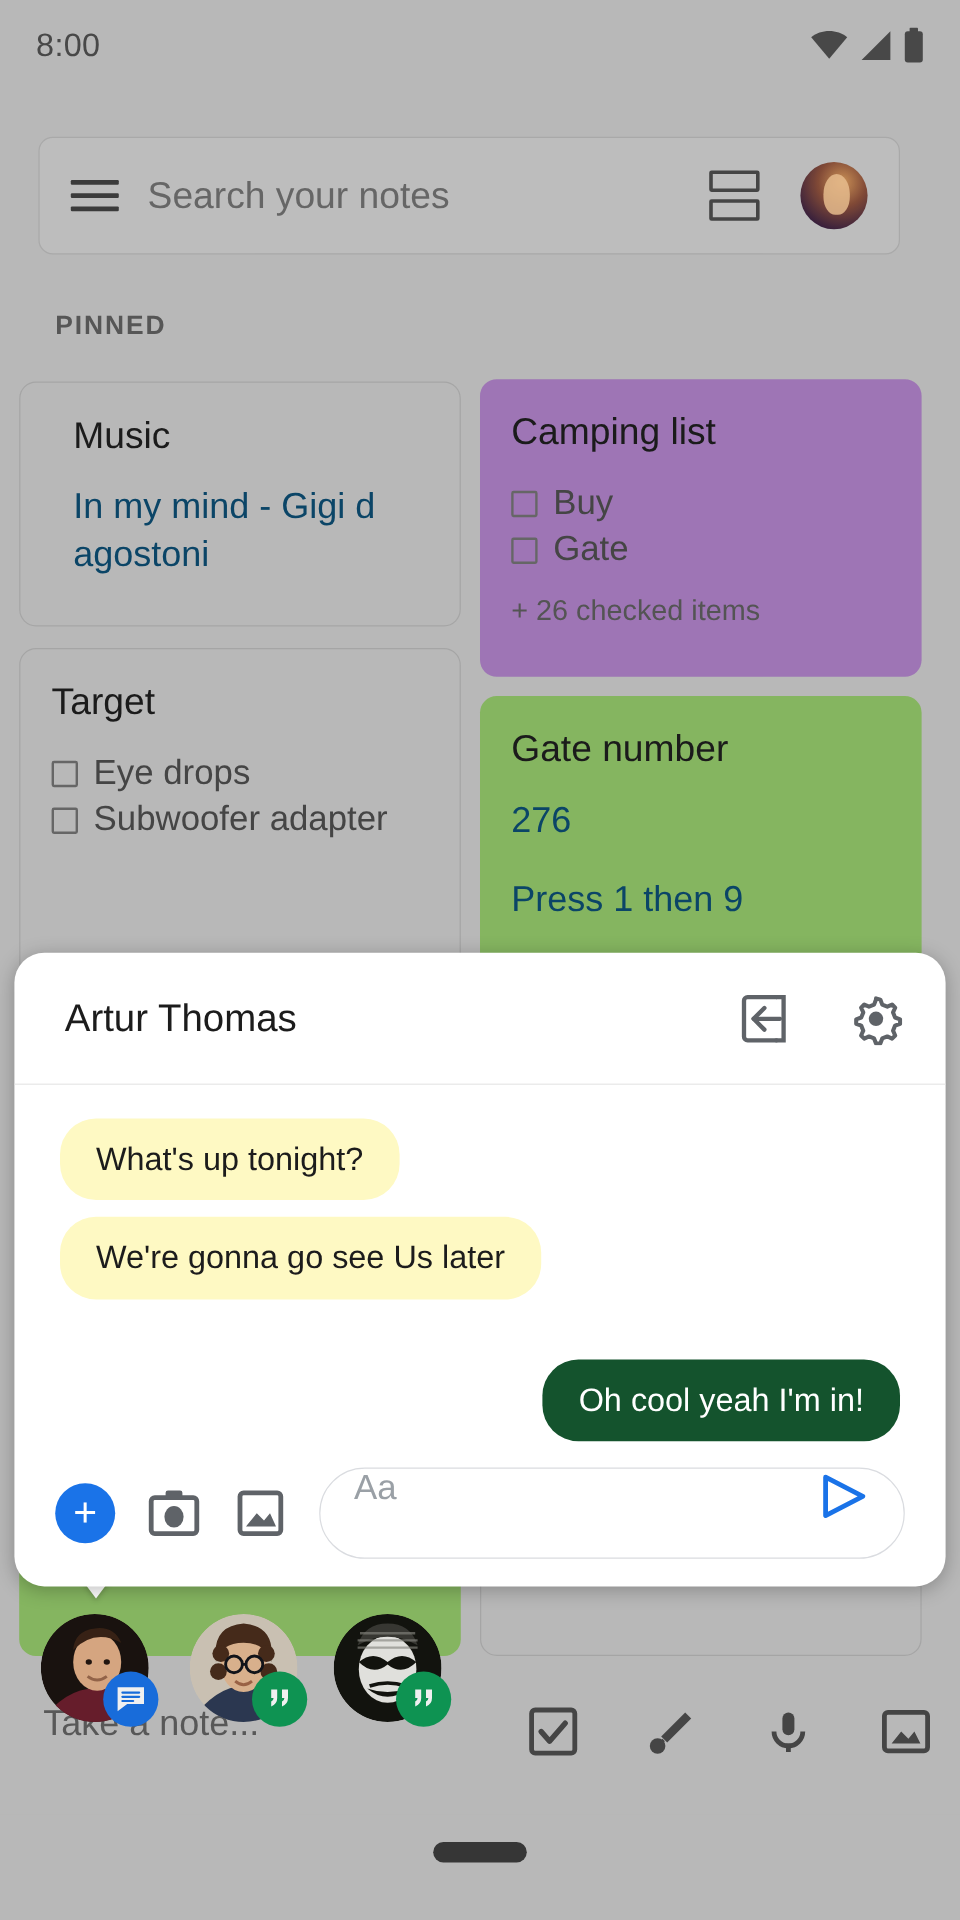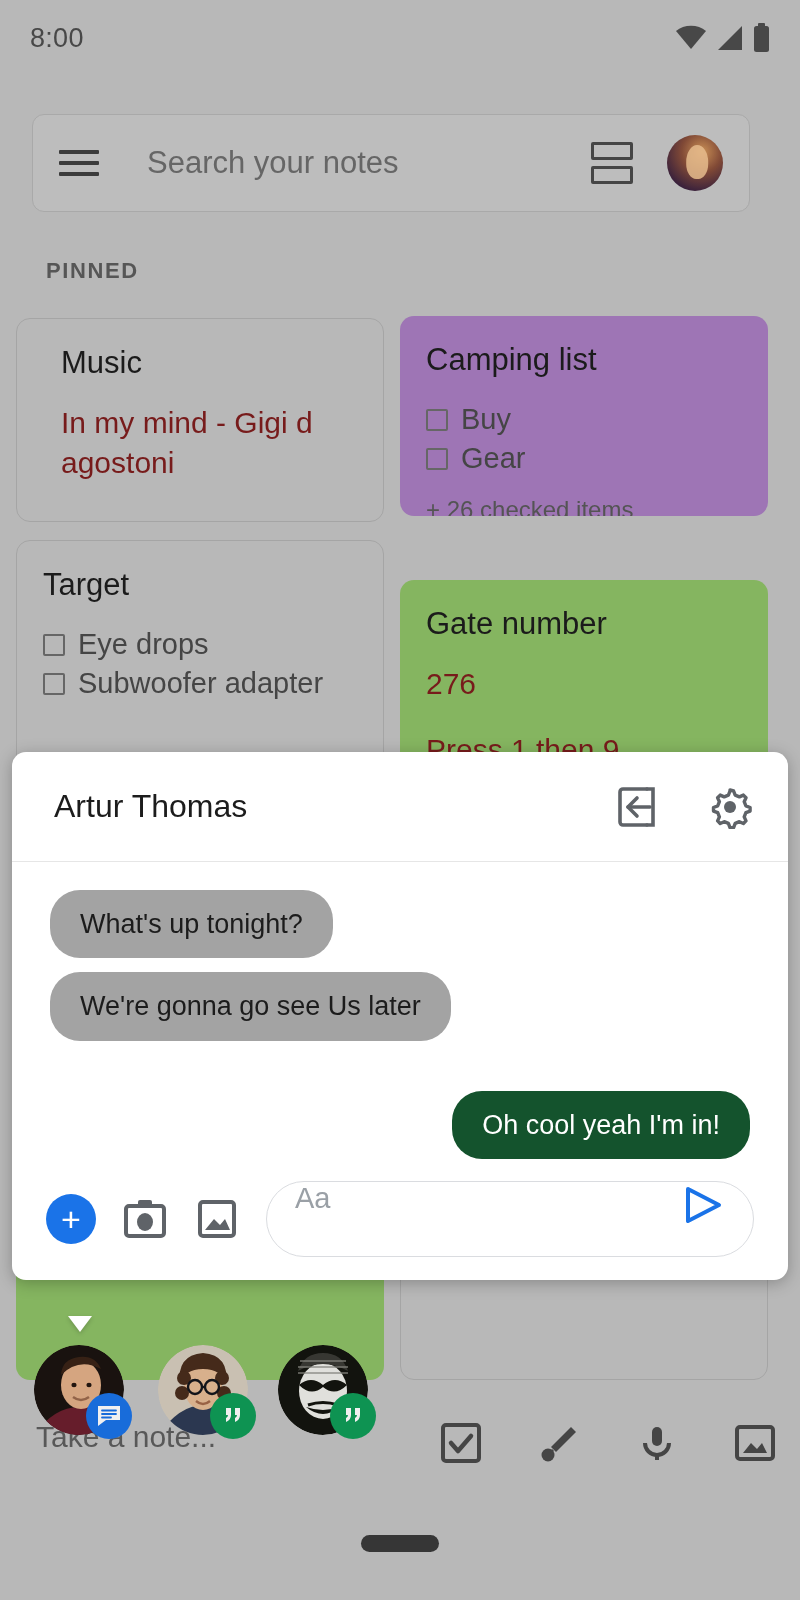--- a/index.html
+++ b/index.html
@@ -39,21 +39,21 @@
     width: 718px; height: 98px;
     border: 1.5px solid #b4b4b4;
     border-radius: 12px;
     background: #c9c9c9;
     display: flex; align-items: center;
     padding: 0 26px;
   }
   #hamburger { width: 40px; height: 26px; display:flex; flex-direction:column; justify-content:space-between; }
   #hamburger span { display:block; height:4px; background:#3f3f3f; border-radius:1px; }
   #search-placeholder {
-    flex: 1; margin-left: 48px;
+    flex: 1; margin-left: 24px;
     font-size: 31px; color: #6d6d6d;
   }
   #view-toggle { width: 42px; height: 42px; display:flex; flex-direction:column; justify-content:space-between; margin-right:34px; }
   #view-toggle span { display:block; height:18px; border:3.5px solid #4a4a4a; border-radius:2px; }
   #account-avatar {
     width: 56px; height: 56px; border-radius: 50%;
     background: radial-gradient(circle at 62% 30%, #d79a5c 0%, #8a4f3a 38%, #3b2240 78%, #2a1b33 100%);
     overflow:hidden; position:relative;
   }
   #account-avatar::after {
@@ -70,27 +70,27 @@
 
   
   .note {
     position: absolute;
     border-radius: 14px;
     padding: 26px 26px 20px 26px;
     overflow: hidden;
   }
   .note.plain { background: transparent; border: 1.5px solid #b0b0b0; }
   .note-title { font-size: 31px; color: #1d1d1d; margin-bottom: 22px; }
-  .note-body  { font-size: 30px; color: #7f1d1d; line-height: 1.33; }
+  .note-body  { font-size: 30px; color: #0c4a6e; line-height: 1.33; }
   .note-line  { font-size: 29px; color: #4a4a4a; display:flex; align-items:center; gap:13px; line-height: 1.35; }
   .chk { width: 22px; height: 22px; border: 2.5px solid #6d6d6d; border-radius: 2px; flex: none; }
   .note-sub { font-size: 24px; color: #5a5a5a; margin-top: 18px; }
 
   #note-music   { left: 16px;  top: 318px; width: 368px; height: 204px; padding-left: 44px; }
-  #note-camping { left: 400px; top: 316px; width: 368px; height: 200px; background: #a87dc1; }
+  #note-camping { left: 400px; top: 316px; width: 368px; height: 248px; background: #a87dc1; }
   #note-target  { left: 16px;  top: 540px; width: 368px; height: 290px; }
   #note-gate    { left: 400px; top: 580px; width: 368px; height: 270px; background: #8ec166; }
   #note-sqft    { left: 16px;  top: 1180px; width: 368px; height: 200px; background: #8ec166; }
   #note-work    { left: 400px; top: 1180px; width: 368px; height: 200px; }
 
   
   #keep-bottom-bar {
     position: absolute; left: 0; bottom: 88px; width: 800px; height: 110px;
     background: #c4c4c4;
     display: flex; align-items: center;
@@ -125,24 +125,24 @@
   }
   #head-0 { left: 34px; top: 1345px; }
   #head-1 { left: 158px; top: 1345px; }
   #head-2 { left: 278px; top: 1345px; }
 
   
   #scrim { position: absolute; inset: 0; background: rgba(0,0,0,0.06); }
 
   
   #chat-overlay {
-    position: absolute; left: 12px; top: 752px;
+    position: absolute; left: 12px; top: 794px;
     width: 776px; height: 528px;
     background: #ffffff;
-    border-radius: 14px;
+    border-radius: 25px;
     box-shadow: 0 3px 16px rgba(0,0,0,0.26);
     display: flex; flex-direction: column;
     overflow: hidden;
   }
   #chat-tail {
     position: absolute; left: 68px; top: 1316px;
     width: 0; height: 0;
     border-left: 12px solid transparent;
     border-right: 12px solid transparent;
     border-top: 16px solid #ffffff;
@@ -160,21 +160,21 @@
   #chat-messages {
     flex: 1; padding: 28px 38px 0 38px;
     display: flex; flex-direction: column; gap: 14px;
     overflow: hidden;
   }
   .bubble {
     max-width: 560px; padding: 18px 30px;
     border-radius: 30px; font-size: 27px; line-height: 1.2;
     word-wrap: break-word;
   }
-  .bubble.incoming { background: #a3a3a3; color: #1c1c1c; align-self: flex-start; }
+  .bubble.incoming { background: #fef9c3; color: #1c1c1c; align-self: flex-start; }
   .bubble.outgoing { background: #14532d; color: #ffffff; align-self: flex-end; }
   .msg-row { display: flex; width: 100%; }
   .msg-row.left  { justify-content: flex-start; }
   .msg-row.right { justify-content: flex-end; }
 
   #chat-input-row {
     flex: none; height: 112px;
     display: flex; align-items: center;
     padding: 0 34px 10px 34px; gap: 26px;
   }
@@ -244,21 +244,21 @@
     </div>
 
     <div class="note" id="note-camping">
       <div class="note-title">Camping list</div>
       <div class="note-line">
         <span class="chk"></span>
         <span>Buy</span>
       </div>
       <div class="note-line">
         <span class="chk"></span>
-        <span>Gear</span>
+        <span>Gate</span>
       </div>
       <div class="note-sub">+ 26 checked items</div>
     </div>
 
     <div class="note plain" id="note-target">
       <div class="note-title">Target</div>
       <div class="note-line">
         <span class="chk"></span>
         <span>Eye drops</span>
       </div>

